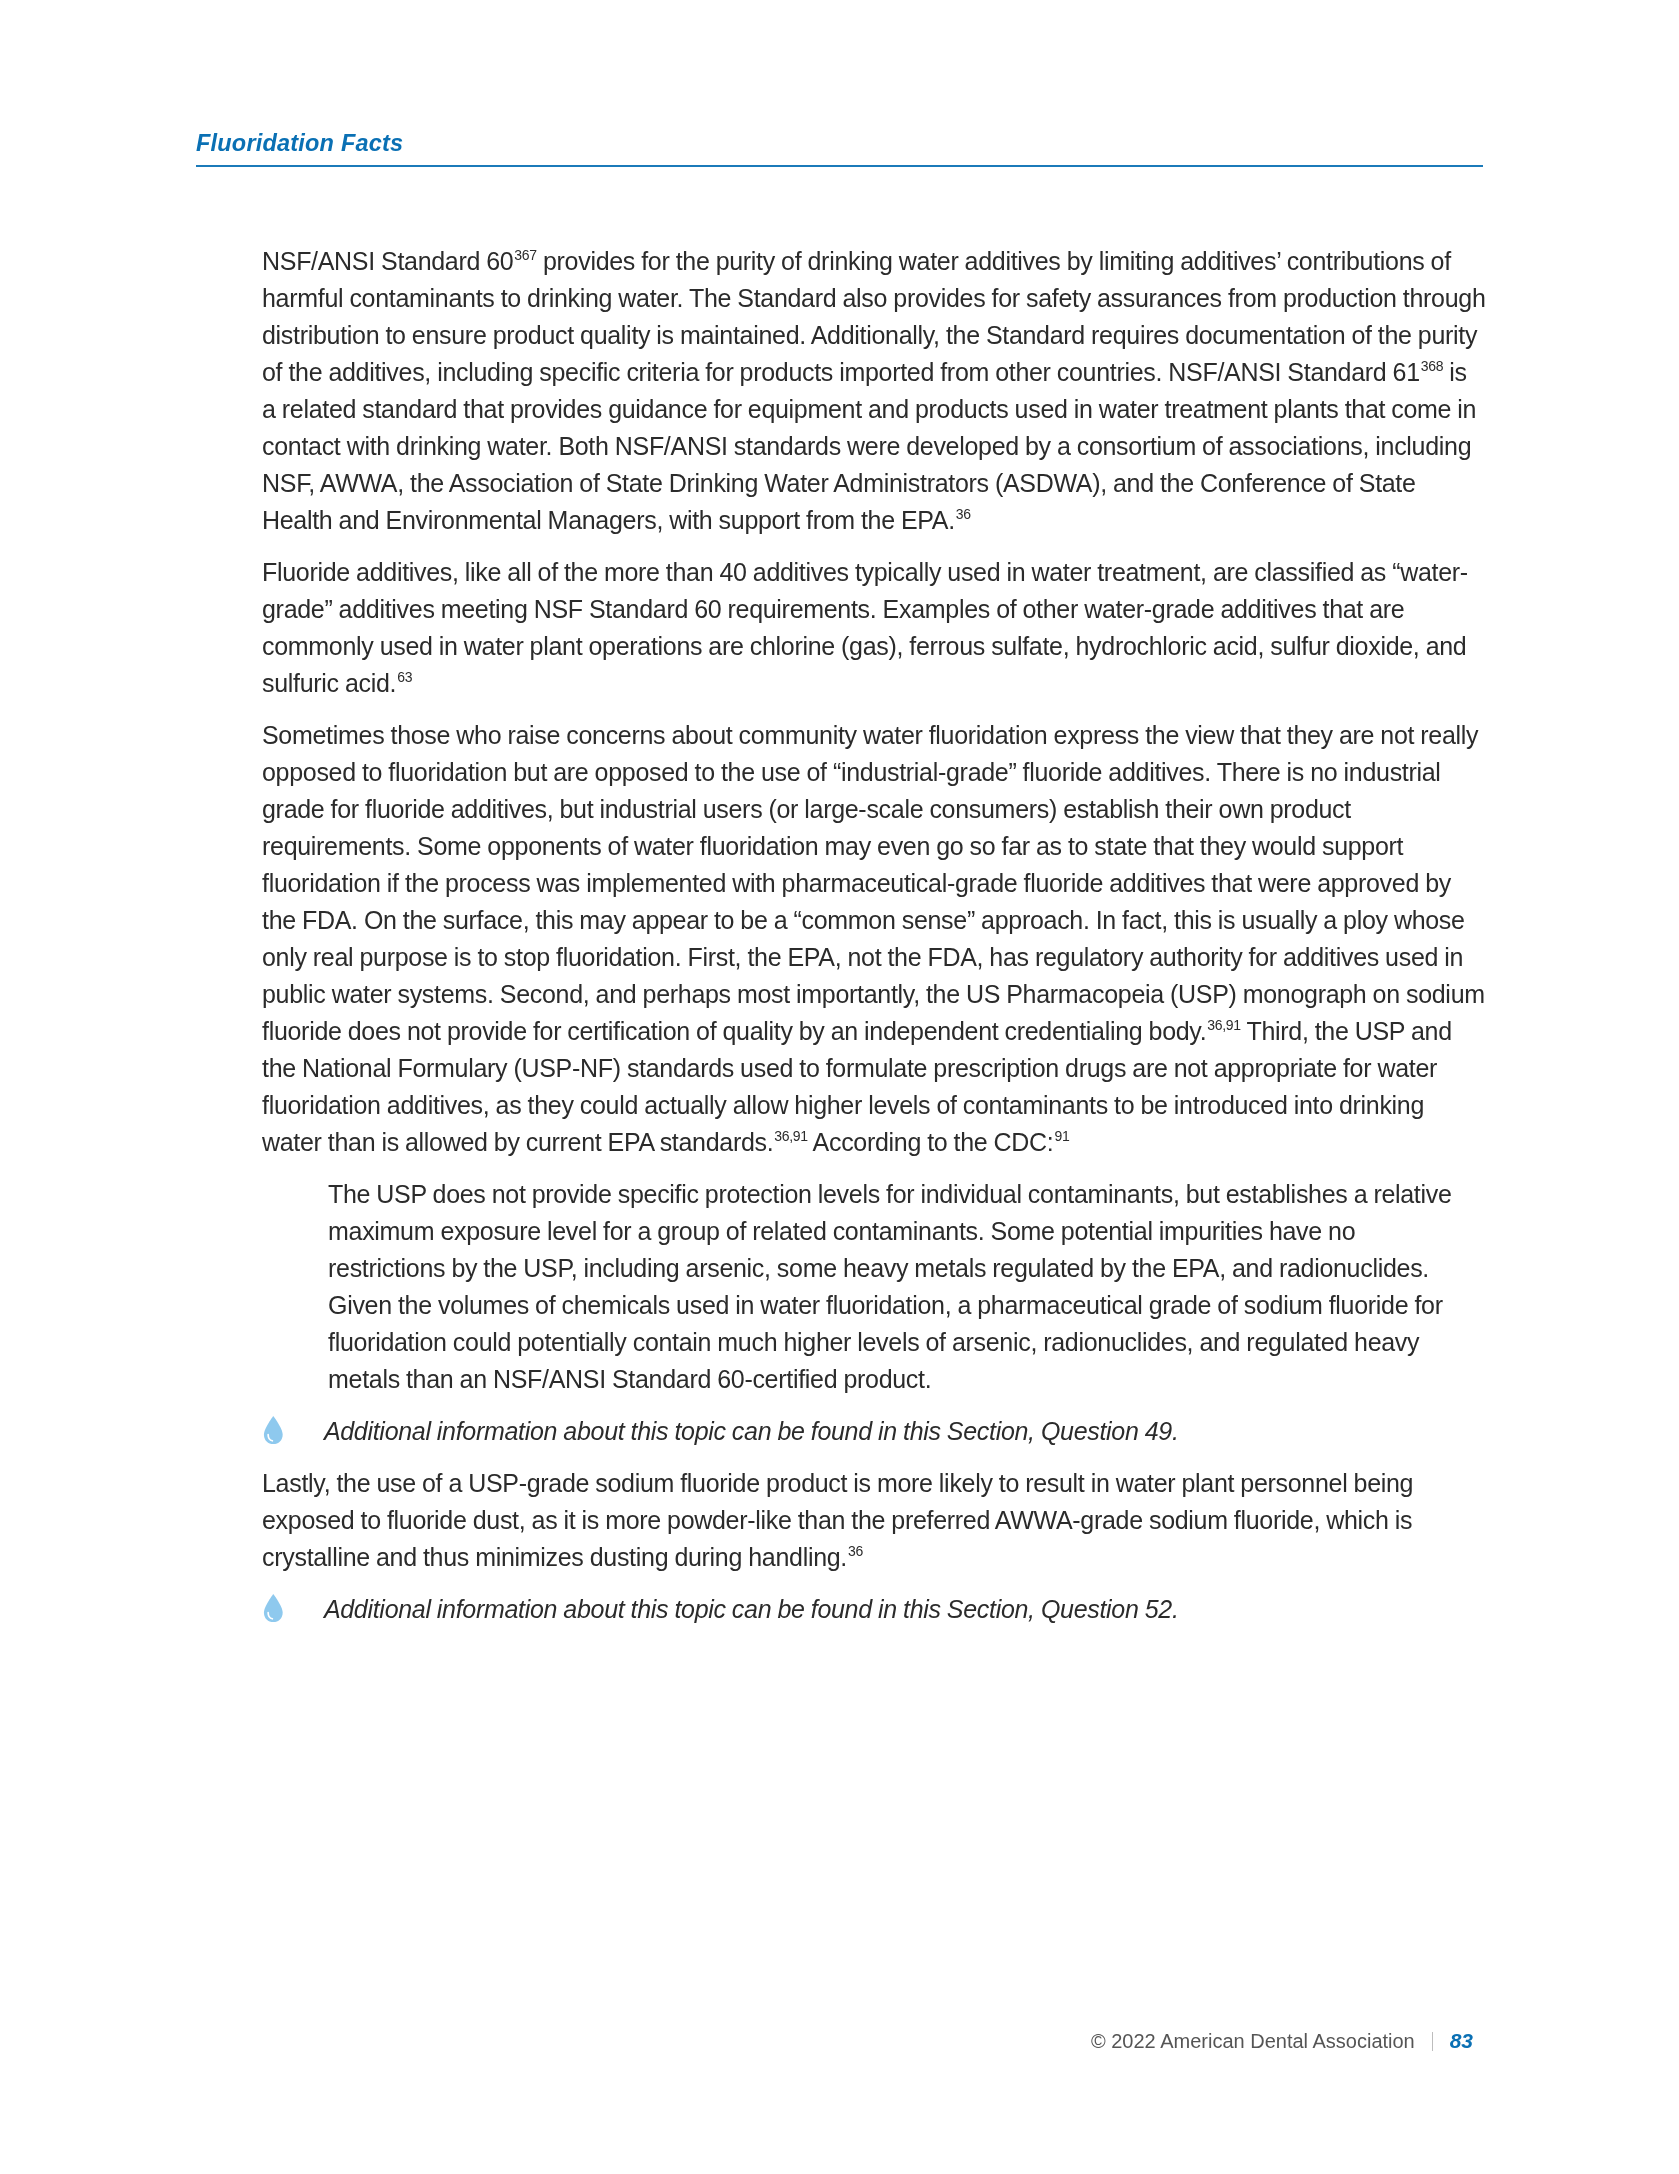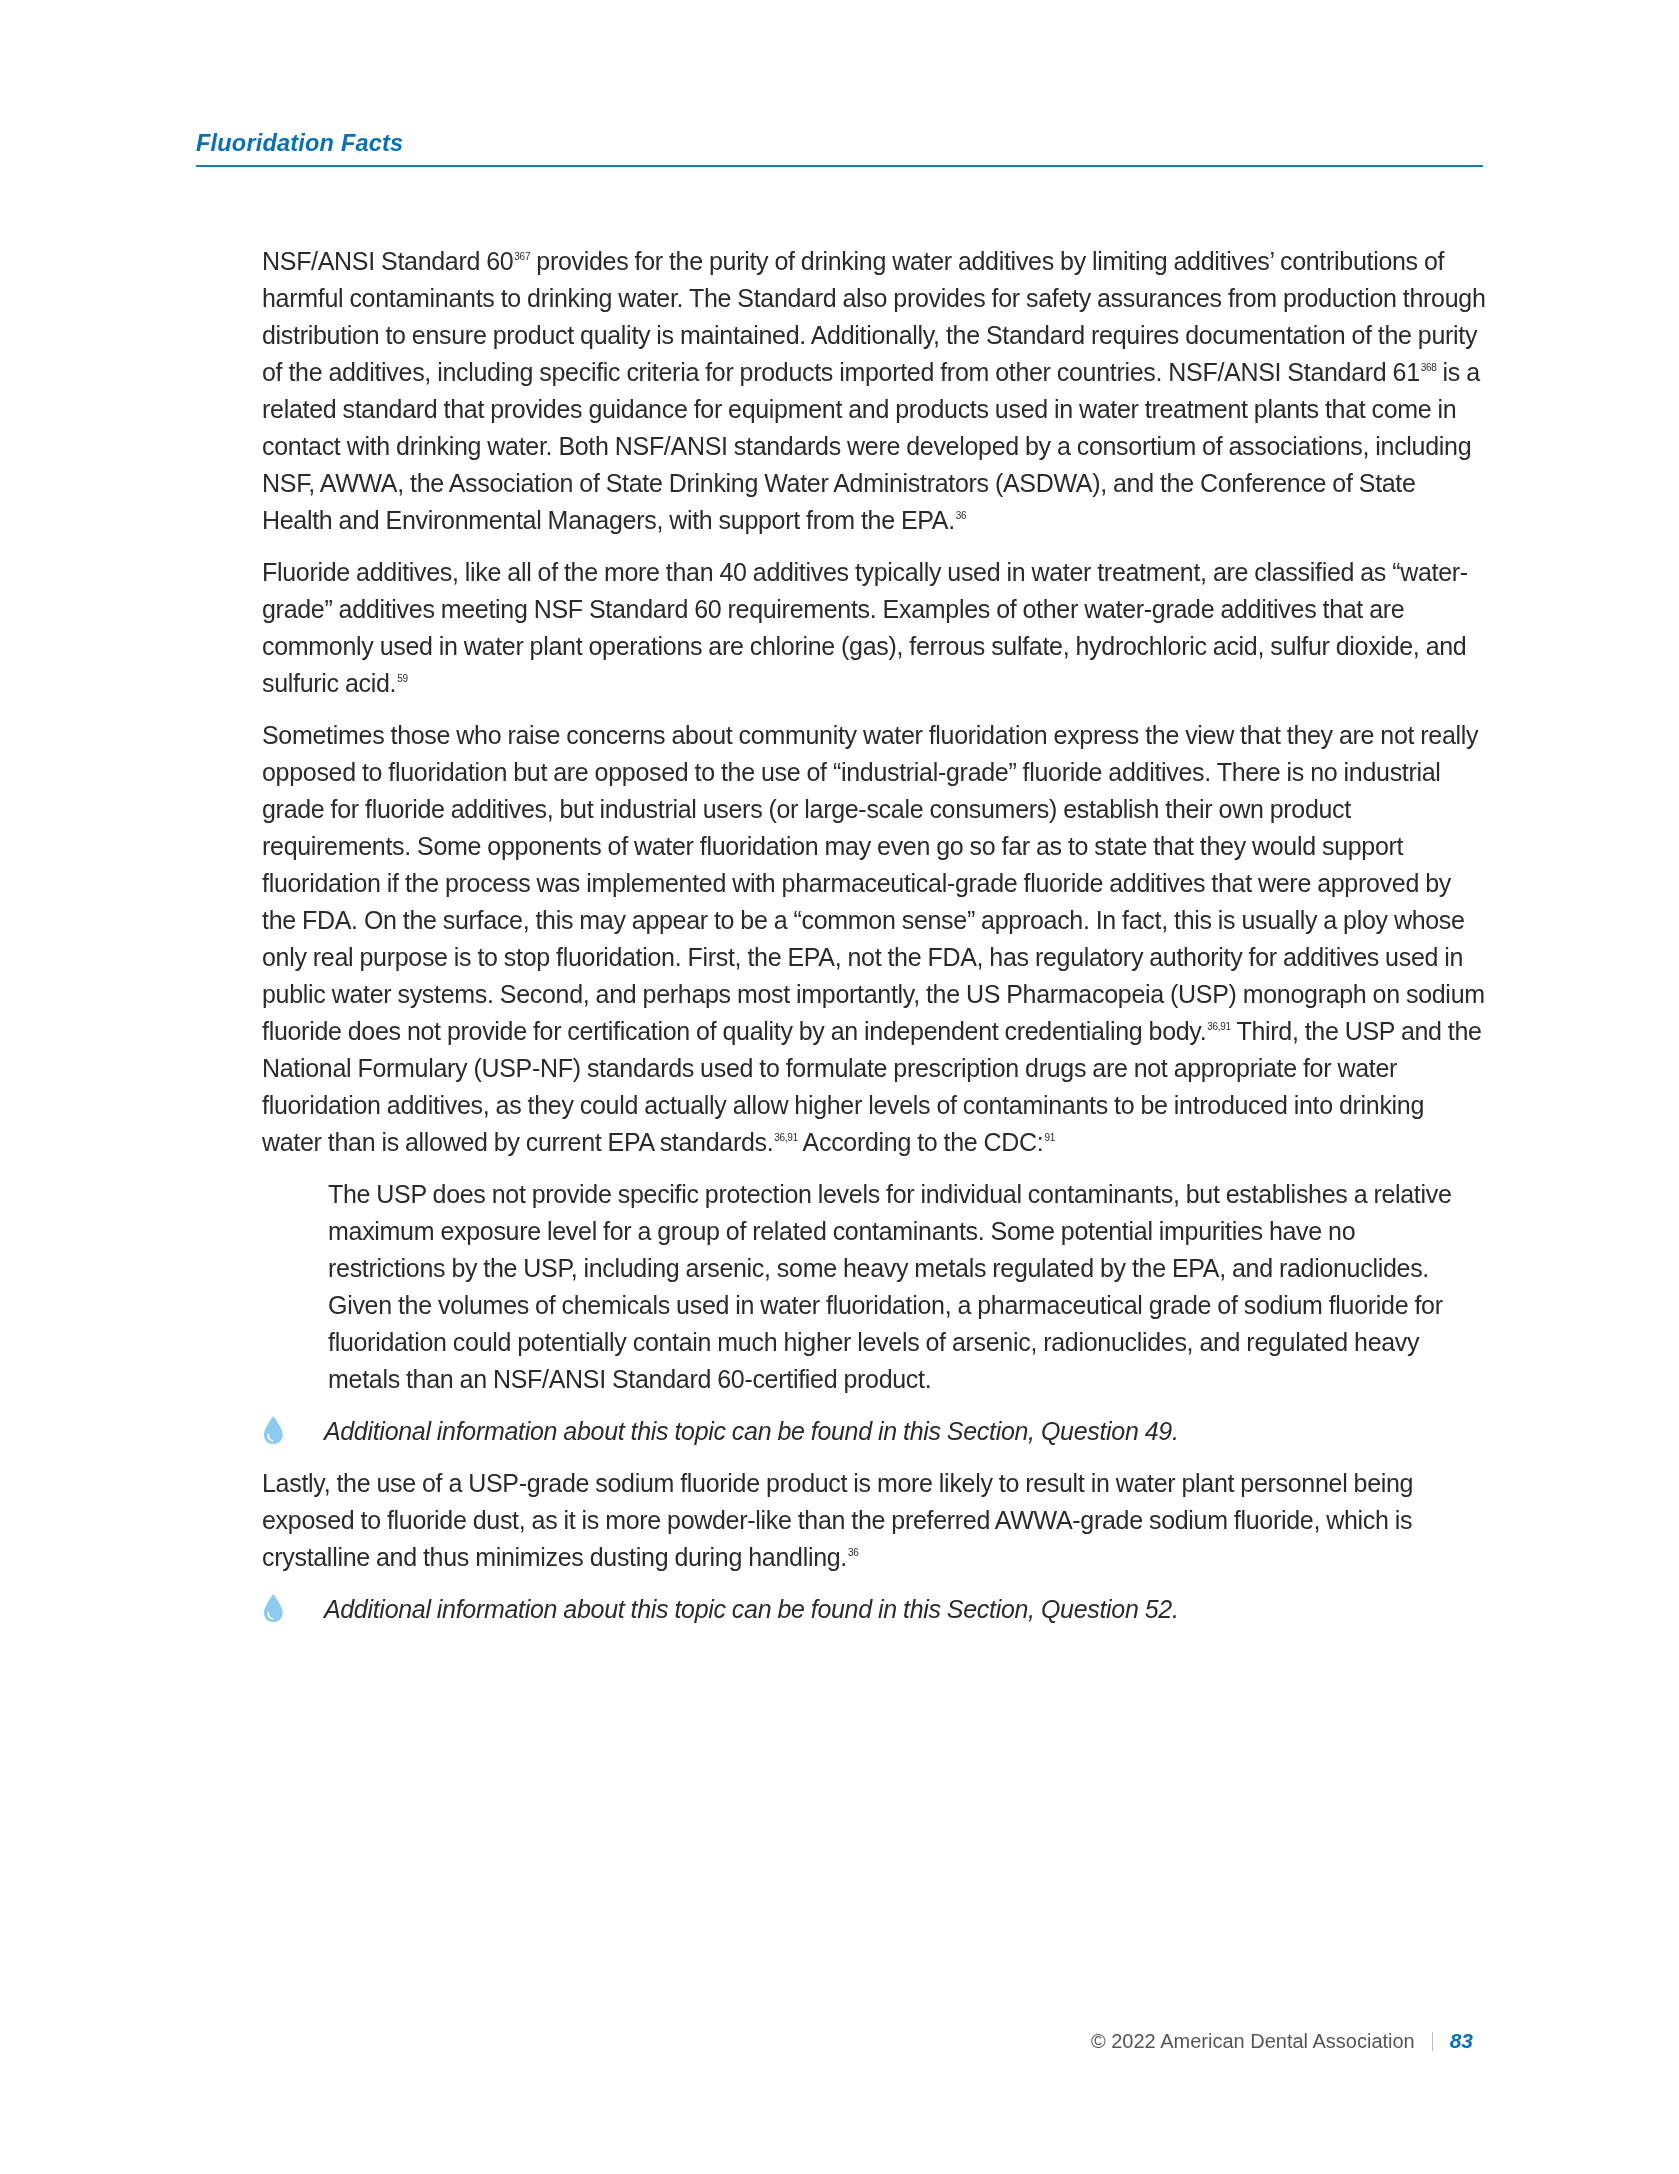--- a/index.html
+++ b/index.html
@@ -35,21 +35,21 @@
       left: 262px;
       top: 243px;
       width: 1224px;
       font-size: 25px;
       line-height: 37px;
       letter-spacing: -0.3px;
       word-spacing: -0.5px;
     }
     .content p { margin: 0 0 15px 0; }
     .content sup {
-      font-size: 10px;
+      font-size: 14px;
       line-height: 0;
       vertical-align: 0;
       position: relative;
       top: -10.4px;
       margin-left: 0.9px;
       text-align: right;
     }
     .quote {
       margin: 0 0 15px 66px !important;
       width: 1147px;
@@ -96,21 +96,21 @@
   </style>
 </head>
 <body>
 
 <div class="running-head">Fluoridation Facts</div>
 <div class="head-rule"></div>
 
 <div class="content">
   <p><span>NSF/ANSI Standard 60</span><sup>367</sup><span> provides for the purity of drinking water additives by limiting additives’ contributions of harmful contaminants to drinking water. The Standard also provides for safety assurances from production through distribution to ensure product quality is maintained. Additionally, the Standard requires documentation of the purity of the additives, including specific criteria for products imported from other countries. NSF/ANSI Standard 61</span><sup>368</sup><span> is a related standard that provides guidance for equipment and products used in water treatment plants that come in contact with drinking water. Both NSF/ANSI standards were developed by a consortium of associations, including NSF, AWWA, the Association of State Drinking Water Administrators (ASDWA), and the Conference of State Health and Environmental Managers, with support from the EPA.</span><sup>36</sup></p>
 
-  <p><span>Fluoride additives, like all of the more than 40 additives typically used in water treatment, are classified as “water-grade” additives meeting NSF Standard 60 requirements. Examples of other water-grade additives that are commonly used in water plant operations are chlorine (gas), ferrous sulfate, hydrochloric acid, sulfur dioxide, and sulfuric acid.</span><sup>59</sup></p>
+  <p><span>Fluoride additives, like all of the more than 40 additives typically used in water treatment, are classified as “water-grade” additives meeting NSF Standard 60 requirements. Examples of other water-grade additives that are commonly used in water plant operations are chlorine (gas), ferrous sulfate, hydrochloric acid, sulfur dioxide, and sulfuric acid.</span><sup>63</sup></p>
 
   <p><span>Sometimes those who raise concerns about community water fluoridation express the view that they are not really opposed to fluoridation but are opposed to the use of “industrial-grade” fluoride additives. There is no industrial grade for fluoride additives, but industrial users (or large-scale consumers) establish their own product requirements. Some opponents of water fluoridation may even go so far as to state that they would support fluoridation if the process was implemented with pharmaceutical-grade fluoride additives that were approved by the FDA. On the surface, this may appear to be a “common sense” approach. In fact, this is usually a ploy whose only real purpose is to stop fluoridation. First, the EPA, not the FDA, has regulatory authority for additives used in public water systems. Second, and perhaps most importantly, the US Pharmacopeia (USP) monograph on sodium fluoride does not provide for certification of quality by an independent credentialing body.</span><sup>36,91</sup><span> Third, the USP and the National Formulary (USP-NF) standards used to formulate prescription drugs are not appropriate for water fluoridation additives, as they could actually allow higher levels of contaminants to be introduced into drinking water than is allowed by current EPA standards.</span><sup>36,91</sup><span> According to the CDC:</span><sup>91</sup></p>
 
   <p class="quote">The USP does not provide specific protection levels for individual contaminants, but establishes a relative maximum exposure level for a group of related contaminants. Some potential impurities have no restrictions by the USP, including arsenic, some heavy metals regulated by the EPA, and radionuclides. Given the volumes of chemicals used in water fluoridation, a pharmaceutical grade of sodium fluoride for fluoridation could potentially contain much higher levels of arsenic, radionuclides, and regulated heavy metals than an NSF/ANSI Standard 60-certified product.</p>
 
   <div class="note">
     <svg class="drop" viewBox="0 0 24 32">
       <path d="M12 1 C12 1 2 14 2 21 C2 27 6.5 31 12 31 C17.5 31 22 27 22 21 C22 14 12 1 12 1 Z" fill="#8ec9ee"></path>
       <path d="M6.5 21 C6.5 24.5 8.5 27 11 27.5" stroke="#ffffff" stroke-width="1.8" fill="none" stroke-linecap="round"></path>
     </svg>

